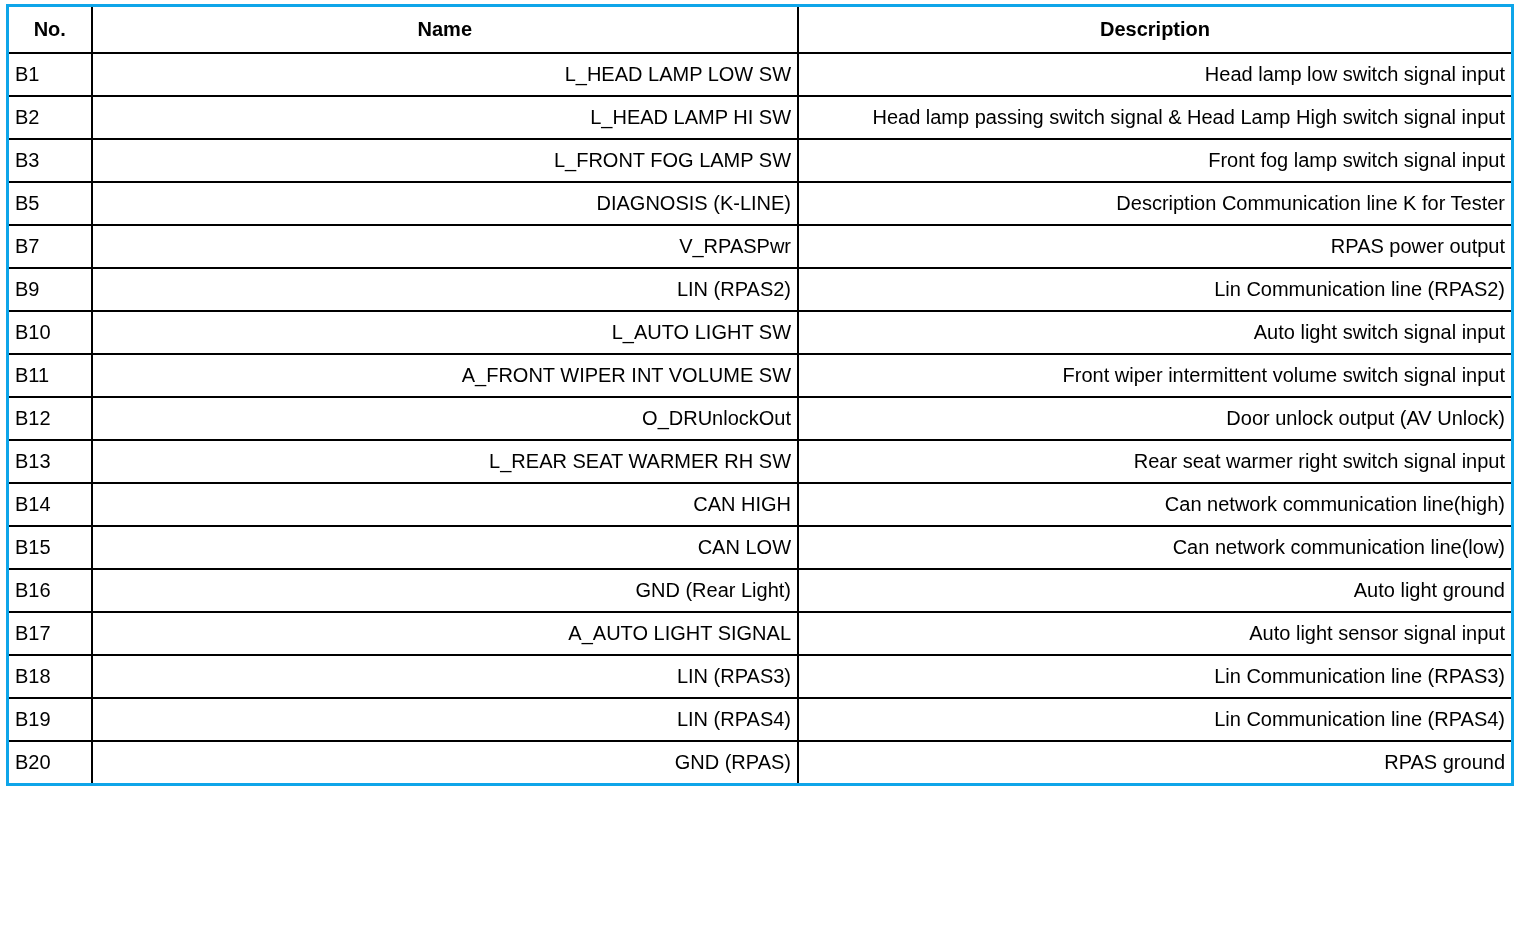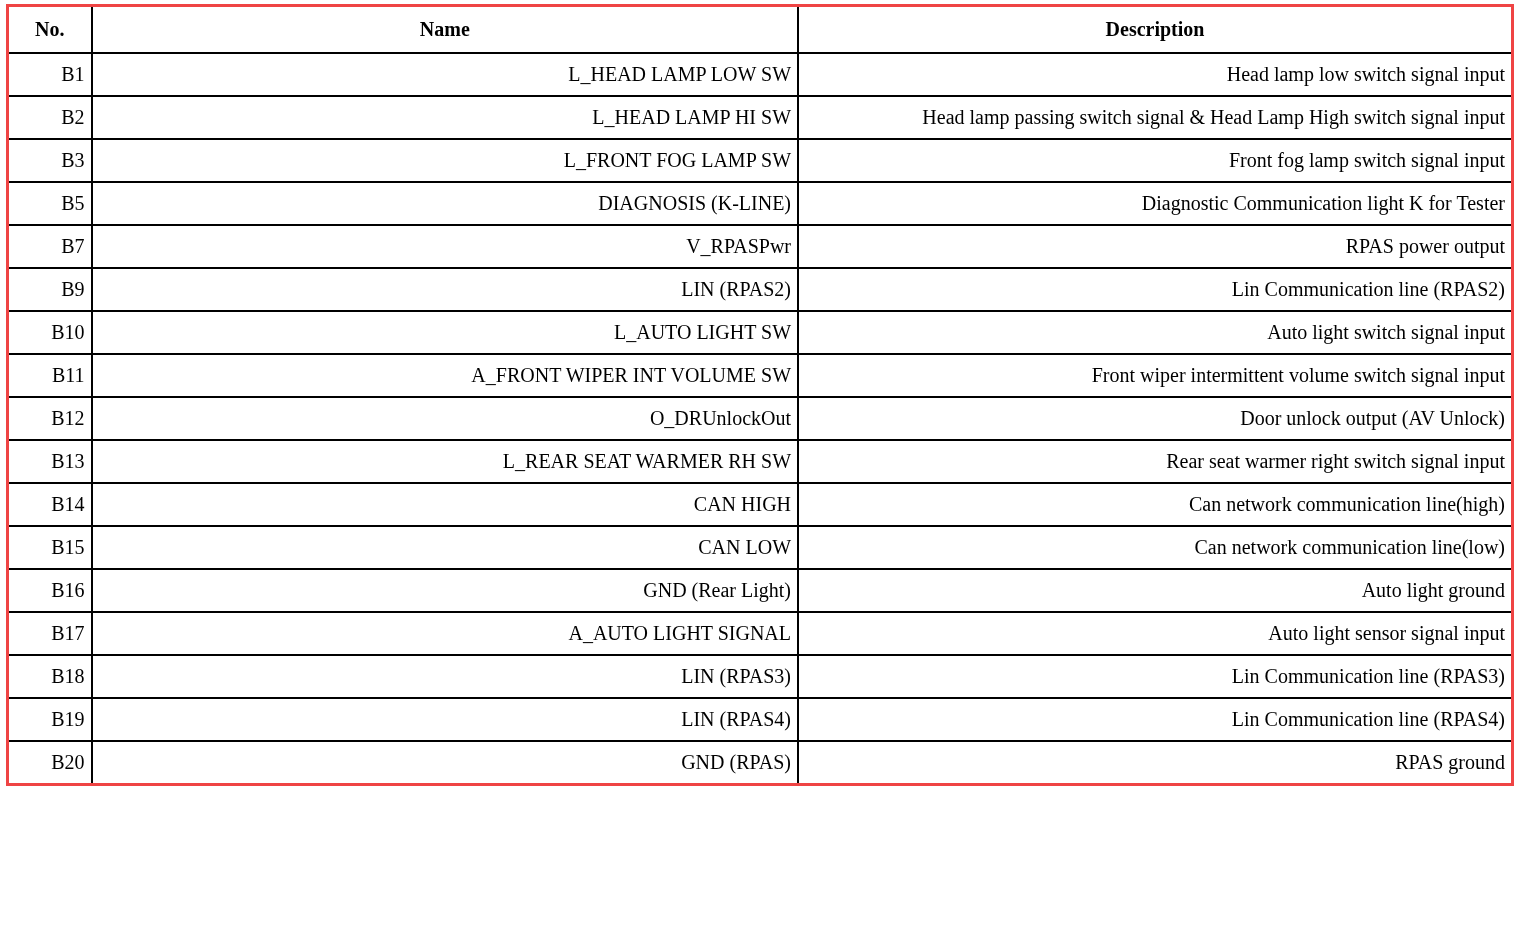--- a/index.html
+++ b/index.html
@@ -17,22 +17,21 @@
   .sheet {
     width: 1520px;
     height: 932px;
     box-sizing: border-box;
     padding: 4px 6px 4px 6px;
   }
   table.pin-table {
     border-collapse: collapse;
     table-layout: fixed;
     width: 1508px;
-    border: 3px solid #ef4444;
-    font-family: Liberation Serif, serif;
+    border: 3px solid #0ea5e9;
   }
   table.pin-table th,
   table.pin-table td {
     border: 2px solid #000000;
     font-size: 20px;
     line-height: 1.22;
     padding: 3px 6px 4px 6px;
     vertical-align: middle;
   }
   col.c-no    { width: 84px; }
@@ -40,21 +39,21 @@
   col.c-desc  { width: 714px; }
 
   thead th {
     font-weight: bold;
     text-align: center;
     height: 38px;
     padding-top: 4px;
     padding-bottom: 5px;
   }
   td.no-cell {
-    text-align: right;
+    text-align: left;
     height: 34px;
   }
   td.name-cell,
   td.desc-cell {
     text-align: right;
   }
   td.desc-cell.two-line {
     line-height: 1.30;
   }
 </style>
@@ -87,21 +86,21 @@
           <td class="desc-cell two-line">Head lamp passing switch signal &amp; Head Lamp High switch signal input</td>
         </tr>
         <tr>
           <td class="no-cell">B3</td>
           <td class="name-cell">L_FRONT FOG LAMP SW</td>
           <td class="desc-cell">Front fog lamp switch signal input</td>
         </tr>
         <tr>
           <td class="no-cell">B5</td>
           <td class="name-cell">DIAGNOSIS (K-LINE)</td>
-          <td class="desc-cell">Diagnostic Communication light K for Tester</td>
+          <td class="desc-cell">Description Communication line K for Tester</td>
         </tr>
         <tr>
           <td class="no-cell">B7</td>
           <td class="name-cell">V_RPASPwr</td>
           <td class="desc-cell">RPAS power output</td>
         </tr>
         <tr>
           <td class="no-cell">B9</td>
           <td class="name-cell">LIN (RPAS2)</td>
           <td class="desc-cell">Lin Communication line (RPAS2)</td>

